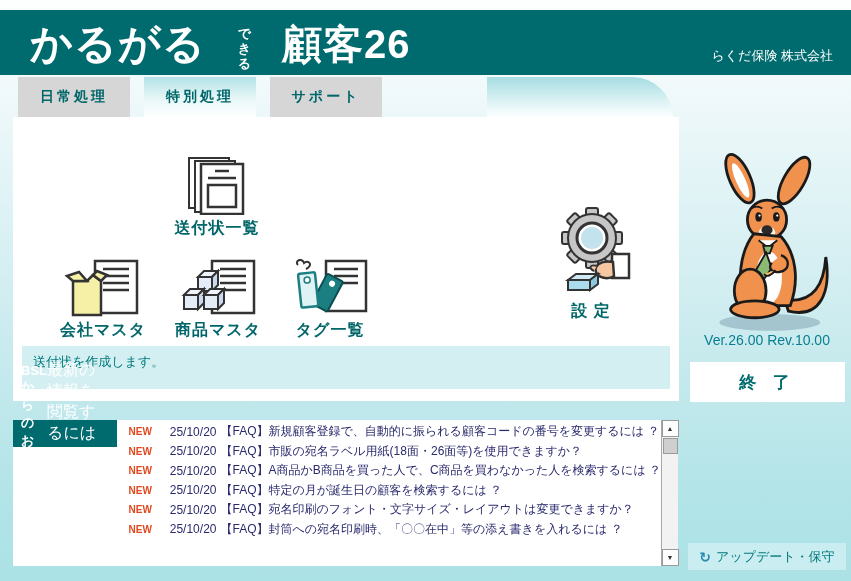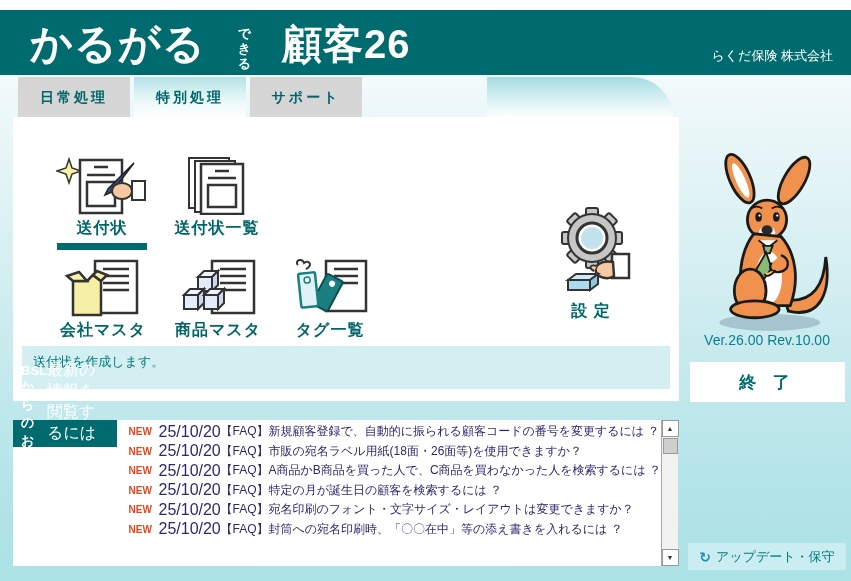--- a/index.html
+++ b/index.html
@@ -16,21 +16,21 @@
   }
   .logo { position:absolute; left:30px; top:6px; display:flex; align-items:center; color:#fff;gap:28px; }
   .logo-main { font-size:42px; font-weight:900; letter-spacing:1px; }
   .logo-small {
     writing-mode:vertical-rl; text-orientation:upright;
     font-size:13px; font-weight:900; height:50px; margin:0 3px; line-height:14px;
   }
   .logo-product { font-size:40px; font-weight:900; letter-spacing:1px; }
   .company-name { position:absolute; right:18px; bottom:10px; font-size:13px; color:#fff; }
   
-  .tabbar { position:absolute; top:77px; left:18px; display:flex; gap:4px; }
+  .tabbar { position:absolute; top:77px; left:18px; display:flex; gap:14px;font-family:Liberation Serif, serif; }
   .tab {
     width:112px; height:40px; line-height:40px; text-align:center;
     background:#d6d6d6; color:#006669; font-size:14px; font-weight:bold;
     letter-spacing:3px; cursor:pointer;
   }
   .tab.active { background:linear-gradient(180deg,#b2e2e6 0%,#e8f7f8 55%,#feffff 100%); }
   .tab-deco {
     position:absolute; top:77px; left:487px; width:186px; height:41px;
     background:linear-gradient(180deg,#a5dde2 0%,#d9f1f3 55%,#ffffff 100%);
     border-top-right-radius:42px;
@@ -63,21 +63,21 @@
   .news-header {
     height:27px; background:#006b6e; color:#fff;
     display:flex; align-items:center; justify-content:space-between; padding:0 8px;
   }
   .news-title { font-size:13px; font-weight:bold; }
   .news-link-wrap { font-size:16px; }
   .news-link { text-decoration:underline; cursor:pointer; color:#fff; }
   .news-list { flex:1; padding-top:2px; }
   .news-row { display:flex; align-items:center; height:19.5px; cursor:pointer; }
   .news-new { width:30px; margin-left:11px; color:#e0491f; font-size:10px; font-weight:bold; }
-  .news-date { width:58px; color:#2a2a6e; font-size:16px;text-align:right; }
+  .news-date { width:58px; color:#2a2a6e; font-size:12px;text-align:right; }
   .news-text { color:#2a2a6e; font-size:12px; margin-left:4px; white-space:nowrap; }
   .scrollbar {
     width:17px; background:#f2f2f2; border-left:1px solid #a8a8a8;
     display:flex; flex-direction:column; align-items:center;
   }
   .sb-btn {
     width:17px; height:17px; background:#fdfdfd; border:1px solid #9a9a9a;
     font-size:7px; color:#333; display:flex; align-items:center; justify-content:center;
     cursor:pointer;
   }
@@ -113,36 +113,20 @@
 
 <div class="tab-deco"></div>
 <div class="tabbar">
   <div class="tab">日常処理</div>
   <div class="tab active">特別処理</div>
   <div class="tab">サポート</div>
 </div>
 
 <div class="main-panel">
 
-  <div class="menu-item mi-1">
-    <div class="icon-box">
-      <svg width="92" height="58" viewBox="0 0 92 58">
-        <path d="M13,2 L16,11 L25,14 L16,17 L13,26 L10,17 L1,14 L10,11 Z" fill="#f6f0a6" stroke="#333" stroke-width="1.5"></path>
-        <rect x="24" y="3" width="42" height="53" fill="#fff" stroke="#333" stroke-width="2.5"></rect>
-        <line x1="38" y1="10" x2="52" y2="10" stroke="#333" stroke-width="2.5"></line>
-        <line x1="31" y1="18" x2="59" y2="18" stroke="#333" stroke-width="2.5"></line>
-        <rect x="31" y="25" width="28" height="24" fill="none" stroke="#333" stroke-width="2.5"></rect>
-        <path d="M78,6 L52,32 L49,38 L56,35 Z" fill="#3a4a8a" stroke="#222" stroke-width="1.5"></path>
-        <ellipse cx="66" cy="34" rx="10" ry="8" fill="#f6c8a2" stroke="#333" stroke-width="2"></ellipse>
-        <rect x="76" y="24" width="13" height="19" fill="#fff" stroke="#333" stroke-width="2"></rect>
-      </svg>
-    </div>
-    <div class="menu-label">送付状</div>
-    <div class="select-bar"></div>
-  </div>
 
   <div class="menu-item mi-2">
     <div class="icon-box">
       <svg width="64" height="58" viewBox="0 0 64 58">
         <rect x="4" y="1" width="40" height="50" fill="#fff" stroke="#333" stroke-width="2"></rect>
         <rect x="10" y="4" width="40" height="51" fill="#fff" stroke="#333" stroke-width="2"></rect>
         <rect x="16" y="7" width="42" height="50" fill="#fff" stroke="#333" stroke-width="2.5"></rect>
         <line x1="30" y1="14" x2="44" y2="14" stroke="#333" stroke-width="2.5"></line>
         <line x1="23" y1="21" x2="51" y2="21" stroke="#333" stroke-width="2.5"></line>
         <rect x="23" y="28" width="28" height="22" fill="none" stroke="#333" stroke-width="2.5"></rect>

